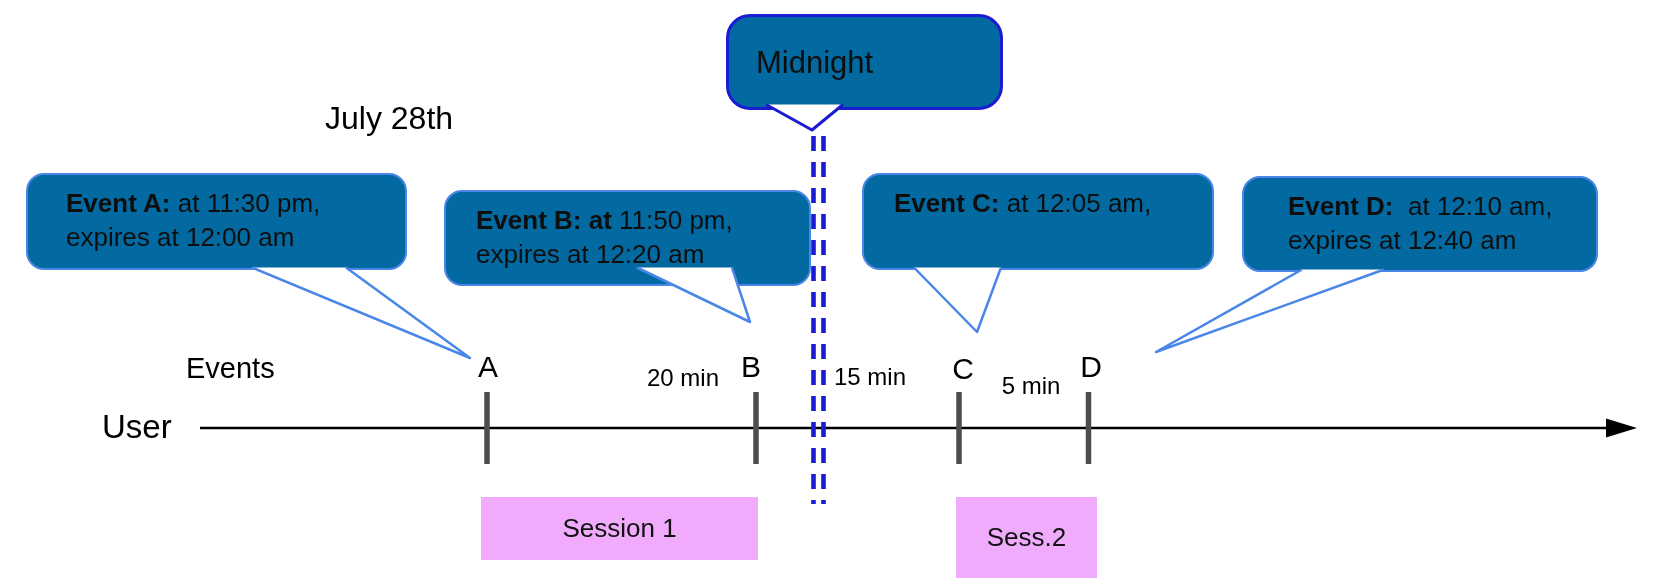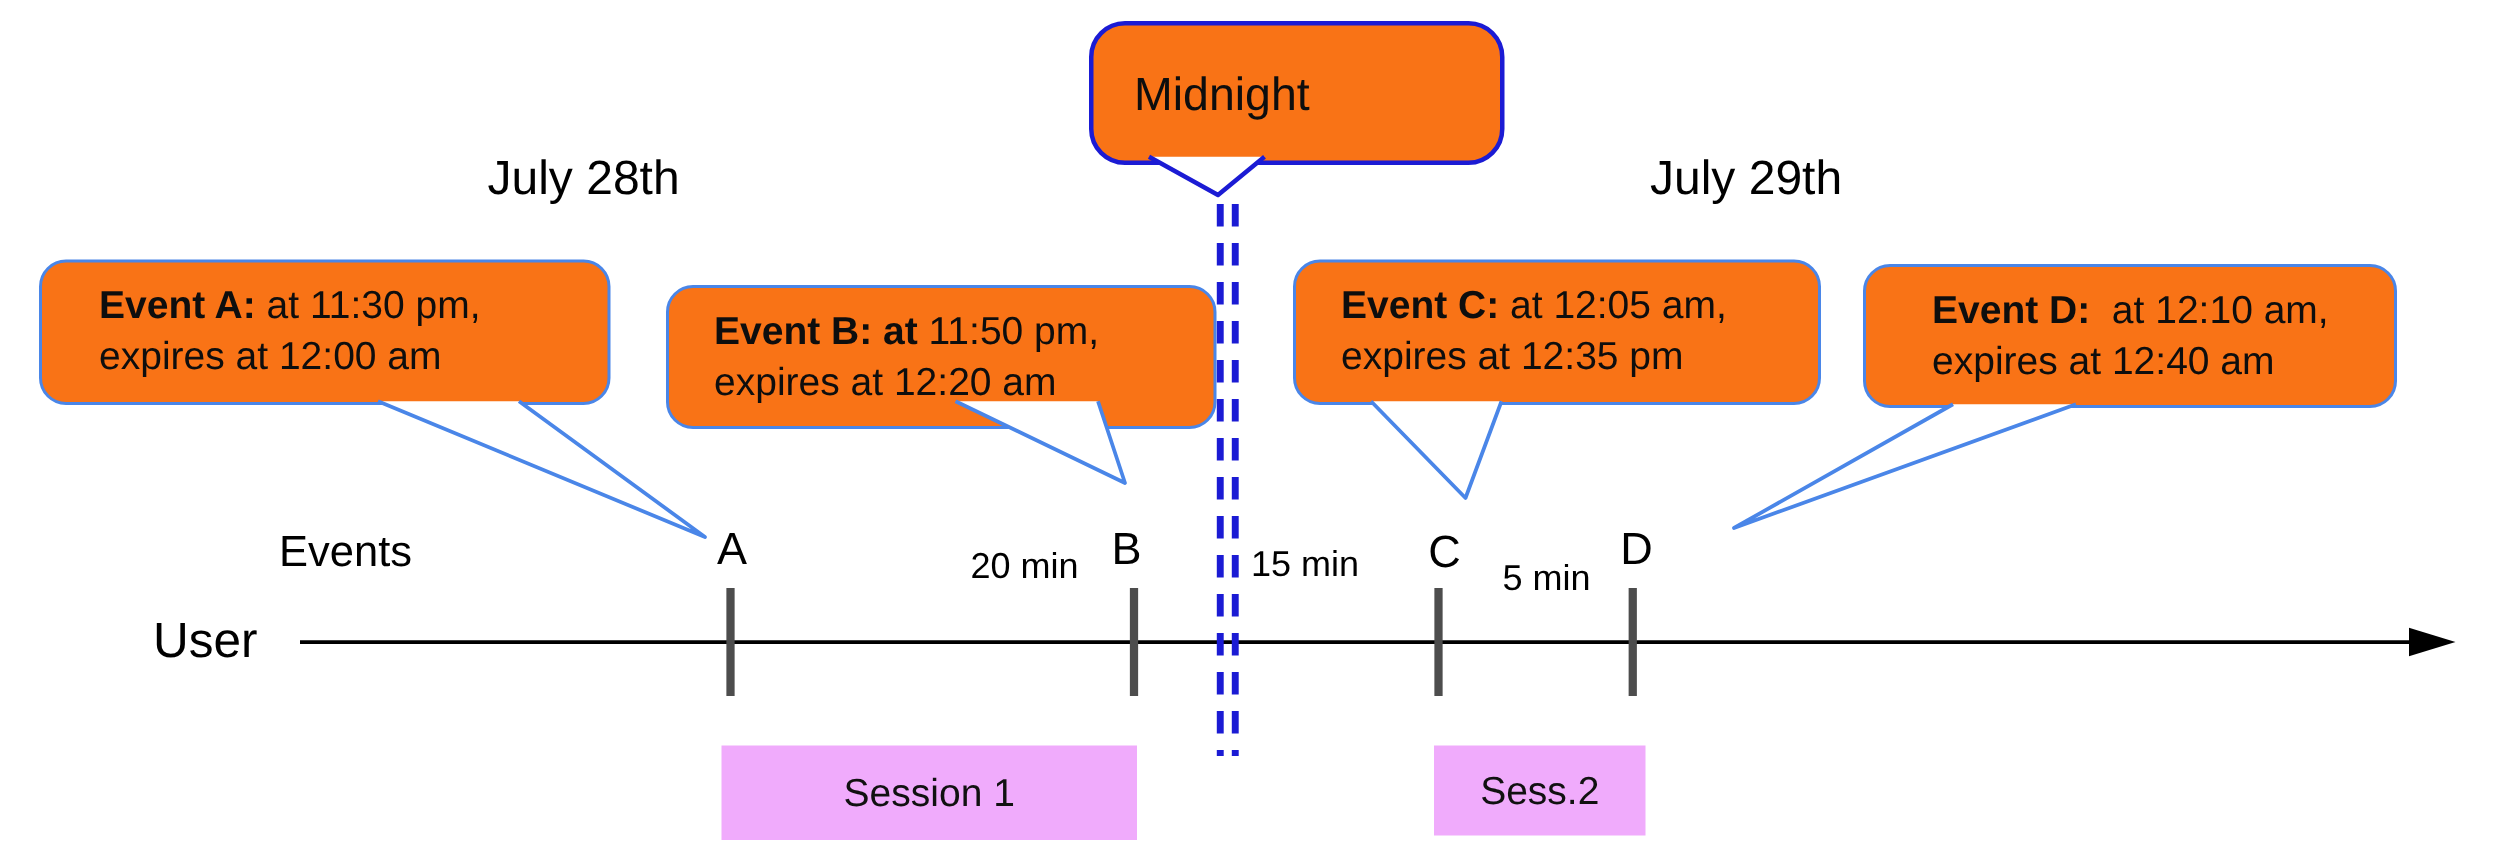--- a/index.html
+++ b/index.html
@@ -3,21 +3,21 @@
 <meta charset="utf-8">
 <style>
   html,body{margin:0;padding:0;background:#fff;}
   .stage{
     position:relative;width:1668px;height:578px;background:#ffffff;
     font-family:"Liberation Sans","DejaVu Sans",sans-serif;color:#0d0d0d;overflow:hidden;
   }
   .abs{position:absolute;}
   
   .bubble{
-    position:absolute;box-sizing:border-box;background:#f97316;
+    position:absolute;box-sizing:border-box;background:#0369a1;
     border:2.5px solid #4a86e8;border-radius:18px;z-index:1;
   }
   .bubble .btxt{
     position:absolute;top:11px;left:0;right:0;
     font-size:26px;line-height:34px;color:#0e0e0e;
   }
   .bubble .l1,.bubble .l2{white-space:pre;}
   .bubble b{font-weight:bold;}
   .midnight{
     border:3px solid #1b1bd4;border-radius:24px;z-index:1;
@@ -38,21 +38,20 @@
   }
   
   .overlay{position:absolute;left:0;top:0;z-index:3;pointer-events:none;}
 </style>
 </head>
 <body>
 
 <div class="stage">
 
   <div class="lbl date abs" style="left:325px;top:100px;">July 28th</div>
-  <div class="lbl date abs" style="left:1100px;top:100px;">July 29th</div>
 
   <div class="bubble midnight" style="left:726px;top:14px;width:277px;height:96px;">
     <div class="mtxt">Midnight</div>
   </div>
 
   <div class="bubble" style="left:26px;top:173px;width:381px;height:97px;">
     <div class="btxt" style="padding-left:38px;">
       <div class="l1"><b>Event A:</b><span> at 11:30 pm,</span></div>
       <div class="l2">expires at 12:00 am</div>
     </div>
@@ -61,21 +60,20 @@
   <div class="bubble" style="left:444px;top:174px;width:367px;height:96px;margin-top:16px;">
     <div class="btxt" style="padding-left:30px;">
       <div class="l1"><b>Event B: at</b><span> 11:50 pm,</span></div>
       <div class="l2">expires at 12:20 am</div>
     </div>
   </div>
 
   <div class="bubble" style="left:862px;top:173px;width:352px;height:97px;">
     <div class="btxt" style="padding-left:30px;">
       <div class="l1"><b>Event C:</b><span> at 12:05 am,</span></div>
-      <div class="l2">expires at 12:35 pm</div>
     </div>
   </div>
 
   <div class="bubble" style="left:1242px;top:176px;width:356px;height:96px;">
     <div class="btxt" style="padding-left:44px;">
       <div class="l1"><b>Event D:</b><span>  at 12:10 am,</span></div>
       <div class="l2">expires at 12:40 am</div>
     </div>
   </div>
 
@@ -87,21 +85,21 @@
   <div class="lbl marker abs" style="left:963px;top:352px;">C</div>
   <div class="lbl marker abs" style="left:1091px;top:350px;">D</div>
 
   <div class="lbl interval abs" style="left:662px;top:364px;margin-left:21px;">20 min</div>
   <div class="lbl interval abs" style="left:870px;top:363px;">15 min</div>
   <div class="lbl interval abs" style="left:1031px;top:372px;">5 min</div>
 
   <div class="session" style="left:481px;top:497px;width:277px;height:63px;">
     <span>Session 1</span>
   </div>
-  <div class="session" style="left:956px;top:497px;width:141px;height:60px;">
+  <div class="session" style="left:956px;top:497px;width:141px;height:81px;">
     <span>Sess.2</span>
   </div>
 
   <svg class="overlay" width="1668" height="578" viewBox="0 0 1668 578">
 
     <line x1="200" y1="428" x2="1612" y2="428" stroke="#000000" stroke-width="2.5"></line>
     <polygon points="1606,418.5 1637,428 1606,437.5" fill="#000000"></polygon>
 
     <line x1="487" y1="392" x2="487" y2="464" stroke="#4d4d4d" stroke-width="5.5"></line>
     <line x1="756" y1="392" x2="756" y2="464" stroke="#4d4d4d" stroke-width="5.5"></line>

